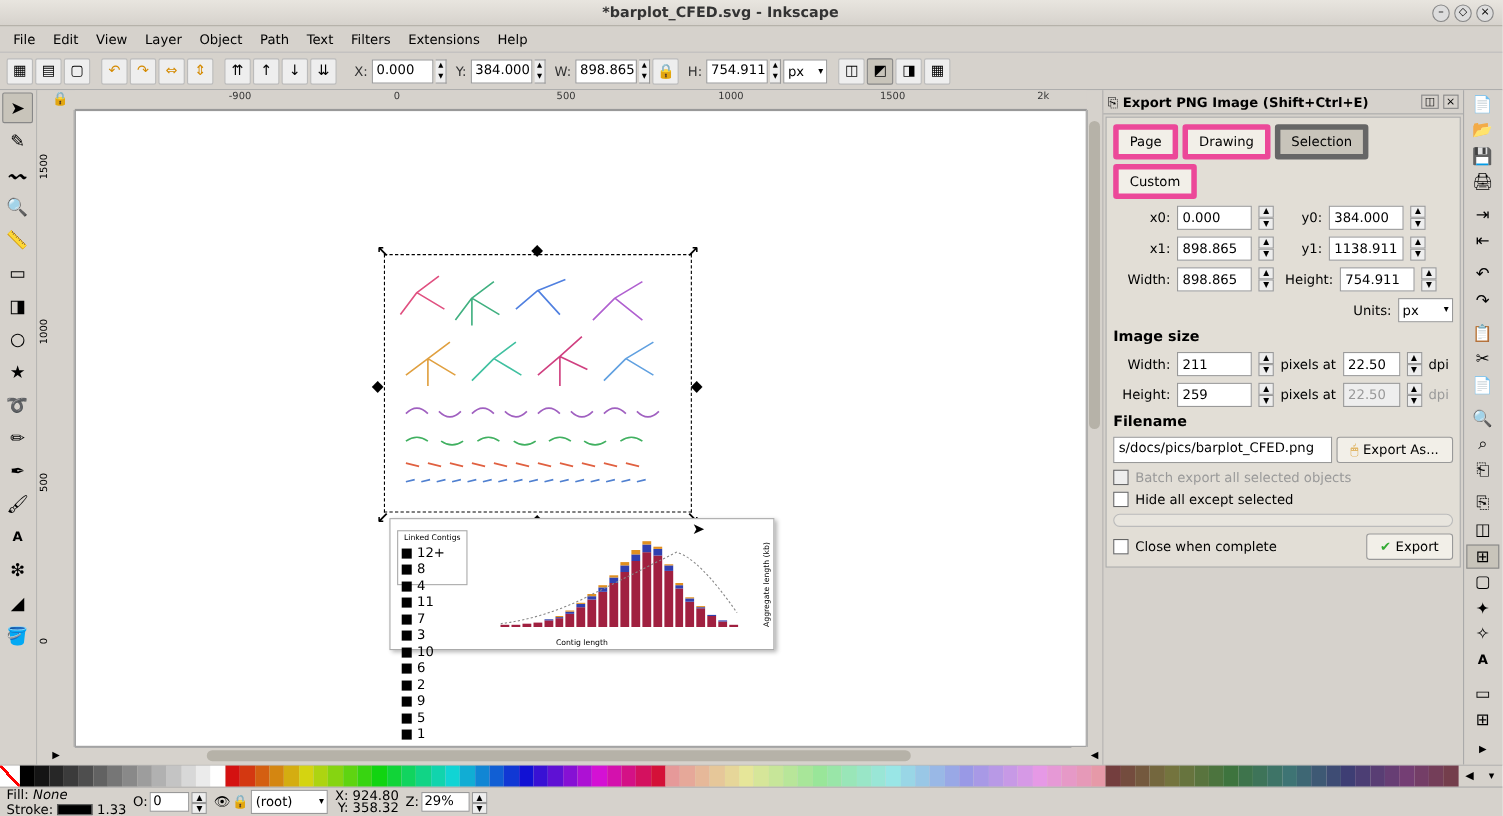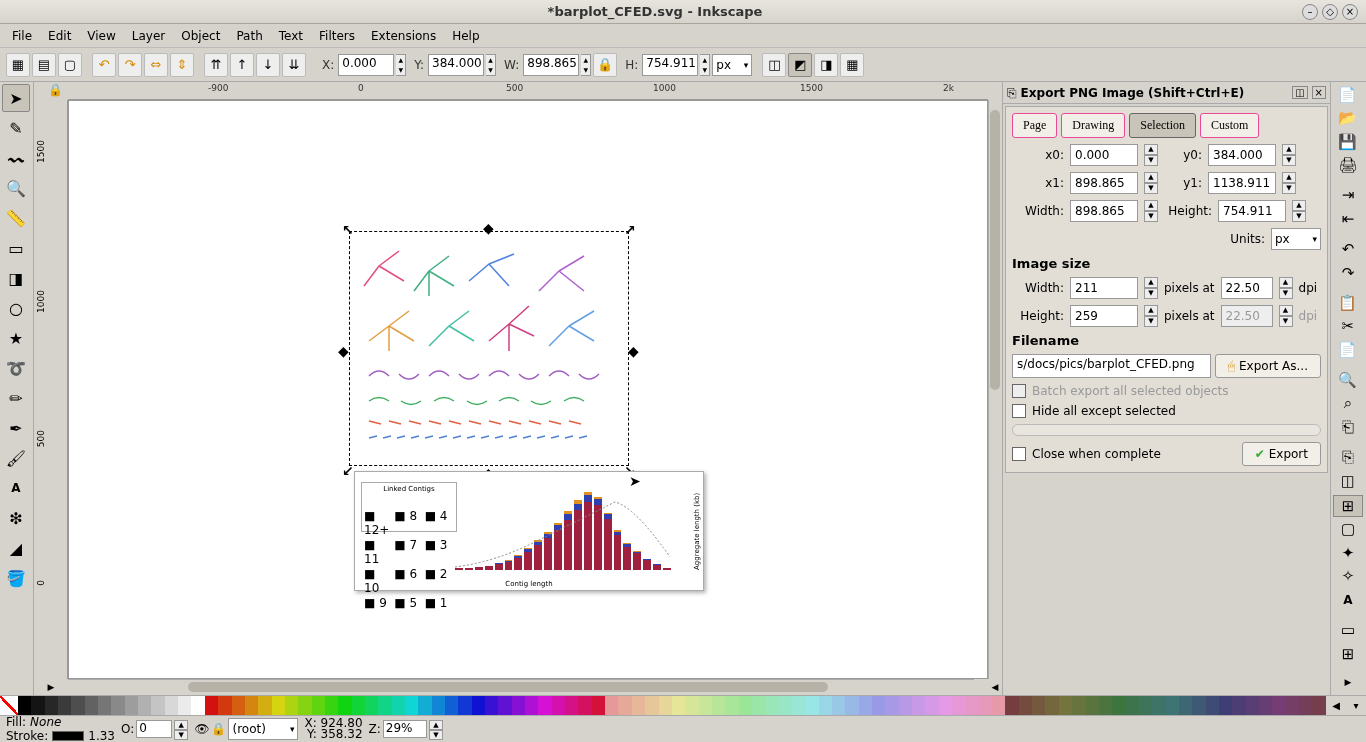--- a/index.html
+++ b/index.html
@@ -48,36 +48,36 @@
 .scroll-v .thumb{ position:absolute; left:1px; top:10px; width:10px; height:280px; background:#b6b2a8; border-radius:5px;}
 .scroll-h-row { height:16px; display:flex; background:#d6d2cc;}
 .scroll-h-row .sp{ width:34px;}
 .scroll-h { flex:1; border-top:1px solid #aaa; position:relative; margin-right:14px;}
 .scroll-h .thumb{ position:absolute; top:2px; left:120px; height:10px; width:640px; background:#b6b2a8; border-radius:5px;}
 
 
 .chart { position:absolute; left:285px; top:370px; width:350px; height:120px; background:#fff; border:1px solid #aaa; box-shadow:2px 2px 4px rgba(0,0,0,.3); padding:4px;}
 .chart-bars { position:absolute; left:100px; bottom:20px; right:30px; top:15px; }
 .bar { position:absolute; bottom:0; width:8px; }
-.chart-legend { position:absolute; left:6px; top:10px; width:96px; height:50px; border:1px solid #aaa; font-size:7px; padding:2px;}
+.chart-legend { position:absolute; left:6px; top:10px; width:64px; height:50px; border:1px solid #aaa; font-size:7px; padding:2px;}
 .chart-xlabel { position:absolute; bottom:2px; left:0; right:0; text-align:center; font-size:7px;}
 .chart-ylabel { position:absolute; right:2px; top:20px; bottom:20px; font-size:7px; writing-mode:vertical-rl; transform:rotate(180deg); text-align:center;}
 .chart-line { position:absolute; left:100px; bottom:20px; right:30px; top:15px; }
 
 
 .squiggle { position:absolute; }
 
 
 .right-dock { width:328px; background:#d6d2cc; border-left:1px solid #aaa; display:flex; flex-direction:column;}
 .dock-header { height:22px; display:flex; align-items:center; padding:0 4px; border-bottom:1px solid #aaa; gap:4px;}
 .dock-header .title{ font-weight:bold; flex:1; font-size:12px;}
 .dock-body { padding:6px; display:flex; flex-direction:column; gap:6px; background:#e2ded6; margin:2px; border:1px solid #aaa;}
 .section-title{ font-weight:bold; font-size:13px;}
 .btngroup { display:flex; gap:4px; flex-wrap:wrap;}
-.pbtn { padding:4px 10px; background:#f2efe8; border:1px solid #ec4899; border-radius:3px;font-family:Liberation Serif, serif;}
+.pbtn { padding:4px 10px; background:#f2efe8; border:5px solid #ec4899; border-radius:3px;}
 .pbtn.active{ background:#c8c4ba; border-color:#666;}
 .field-row { display:flex; align-items:center; gap:6px;}
 .field-row label{ width:52px; text-align:right;}
 .num-input{ width:68px; height:22px; border:1px solid #999; background:#fff; padding:1px 4px; display:flex; align-items:center;}
 .spinner-btns{ width:14px; height:22px; display:flex; flex-direction:column;}
 .spinner-btns div{ flex:1; border:1px solid #999; background:#eee; font-size:7px; text-align:center;}
 .unit-sel{ width:50px; }
 .checkbox-row{ display:flex; align-items:center; gap:6px;}
 .checkbox{ width:14px; height:14px; border:1px solid #666; background:#fff;}
 .filename-row{ display:flex; gap:4px;}
@@ -252,21 +252,21 @@
             <path d="M10 130 Q20 120 30 130 M40 128 Q50 138 60 128 M70 130 Q80 120 90 130 M100 128 Q110 138 120 128 M130 130 Q140 120 150 130 M160 128 Q170 138 180 128 M190 130 Q200 120 210 130 M220 128 Q230 138 240 128" stroke="#a060c0"></path>
             <path d="M10 155 Q20 148 30 155 M42 155 Q52 162 62 155 M75 155 Q85 148 95 155 M108 155 Q118 162 128 155 M140 155 Q150 148 160 155 M172 155 Q182 162 192 155 M205 155 Q215 148 225 155" stroke="#40b060"></path>
             <path d="M10 175 L22 178 M30 175 L42 178 M50 175 L62 178 M70 175 L82 178 M90 175 L102 178 M110 175 L122 178 M130 175 L142 178 M150 175 L162 178 M170 175 L182 178 M190 175 L202 178 M210 175 L222 178" stroke="#e06040"></path>
             <path d="M10 192 L18 190 M24 192 L32 190 M38 192 L46 190 M52 192 L60 190 M66 192 L74 190 M80 192 L88 190 M94 192 L102 190 M108 192 L116 190 M122 192 L130 190 M136 192 L144 190 M150 192 L158 190 M164 192 L172 190 M178 192 L186 190 M192 192 L200 190 M206 192 L214 190 M220 192 L228 190" stroke="#5080d0"></path>
           </g>
         </svg>
 
         <div class="chart">
           <div class="chart-legend">
             <div style="font-size:7px;text-align:center;">Linked Contigs</div>
-            <div style="display:grid;grid-template-columns:repeat(3,1fr);font-size:6px;gap:1px;margin-top:16px;">
+            <div style="display:grid;grid-template-columns:repeat(1,1fr);font-size:6px;gap:1px;margin-top:2px;">
               <span>■ 12+</span>
                 <span>■ 8</span>
                 <span>■ 4</span>
               <span>■ 11</span>
                 <span>■ 7</span>
                 <span>■ 3</span>
               <span>■ 10</span>
                 <span>■ 6</span>
                 <span>■ 2</span>
               <span>■ 9</span>

